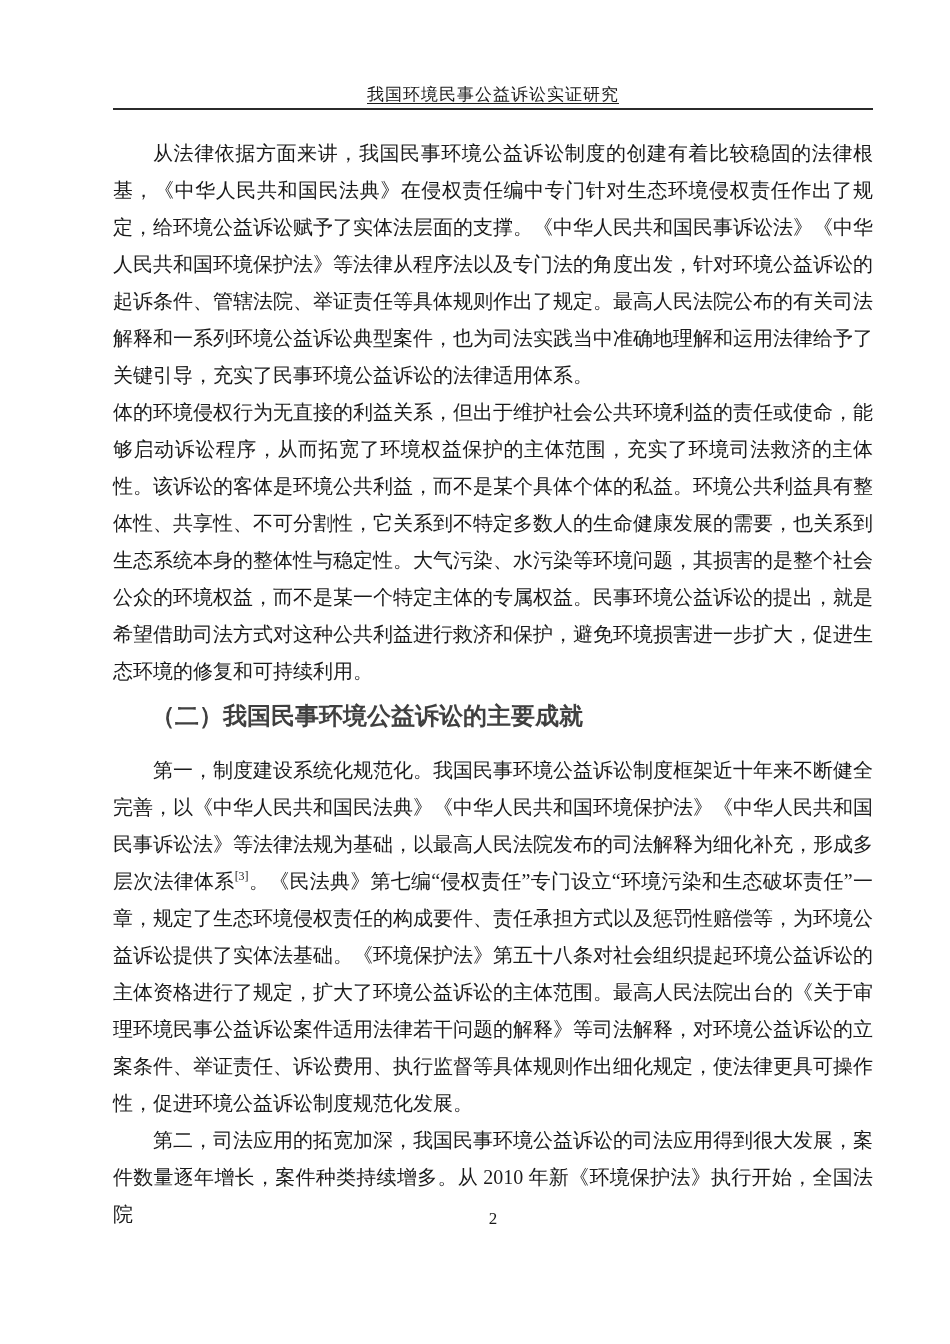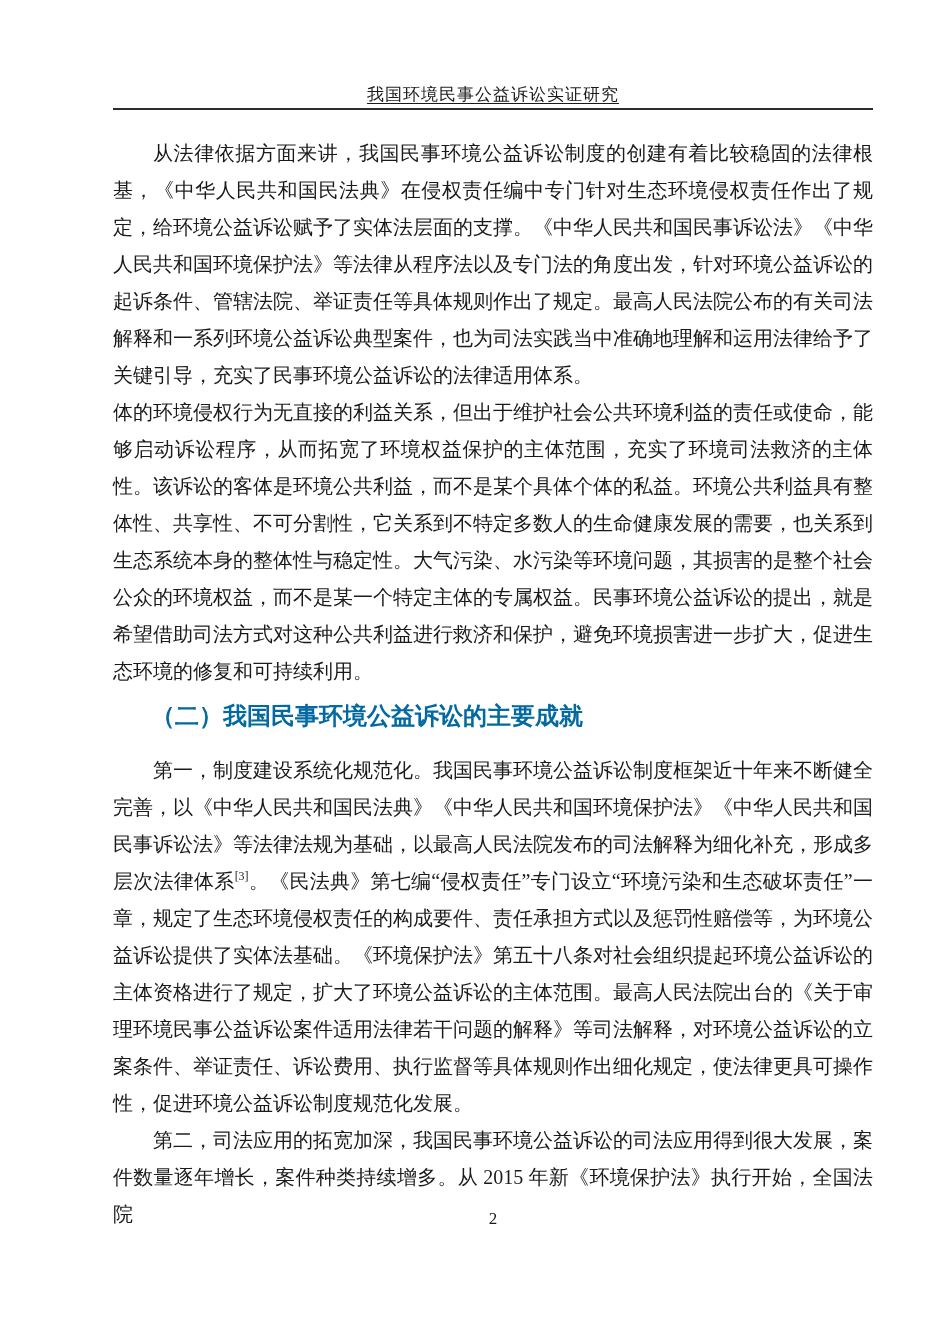--- a/index.html
+++ b/index.html
@@ -44,21 +44,21 @@
   .para.indent {
     text-indent: 2em;
   }
   .section-heading {
     margin: 6px 0 16px 0;
     font-size: 24px;
     line-height: 40px;
     font-weight: bold;
     font-family: "Liberation Sans", "DejaVu Sans", sans-serif;
     text-indent: 38px;
-    color: #0369a1;
+    color: #404040;
   }
   .fn-ref {
     font-size: 12px;
     line-height: 0;
     vertical-align: super;
   }
   .page-footer {
     position: absolute;
     top: 1208px;
     left: 113px;
@@ -82,21 +82,21 @@
   <main class="page-body">
 
     <p class="para indent">从法律依据方面来讲，我国民事环境公益诉讼制度的创建有着比较稳固的法律根基，《中华人民共和国民法典》在侵权责任编中专门针对生态环境侵权责任作出了规定，给环境公益诉讼赋予了实体法层面的支撑。《中华人民共和国民事诉讼法》《中华人民共和国环境保护法》等法律从程序法以及专门法的角度出发，针对环境公益诉讼的起诉条件、管辖法院、举证责任等具体规则作出了规定。最高人民法院公布的有关司法解释和一系列环境公益诉讼典型案件，也为司法实践当中准确地理解和运用法律给予了关键引导，充实了民事环境公益诉讼的法律适用体系。</p>
 
     <p class="para">体的环境侵权行为无直接的利益关系，但出于维护社会公共环境利益的责任或使命，能够启动诉讼程序，从而拓宽了环境权益保护的主体范围，充实了环境司法救济的主体性。该诉讼的客体是环境公共利益，而不是某个具体个体的私益。环境公共利益具有整体性、共享性、不可分割性，它关系到不特定多数人的生命健康发展的需要，也关系到生态系统本身的整体性与稳定性。大气污染、水污染等环境问题，其损害的是整个社会公众的环境权益，而不是某一个特定主体的专属权益。民事环境公益诉讼的提出，就是希望借助司法方式对这种公共利益进行救济和保护，避免环境损害进一步扩大，促进生态环境的修复和可持续利用。</p>
 
     <h2 class="section-heading">（二）我国民事环境公益诉讼的主要成就</h2>
 
     <p class="para indent"><span>第一，制度建设系统化规范化。我国民事环境公益诉讼制度框架近十年来不断健全完善，以《中华人民共和国民法典》《中华人民共和国环境保护法》《中华人民共和国民事诉讼法》等法律法规为基础，以最高人民法院发布的司法解释为细化补充，形成多层次法律体系</span><sup class="fn-ref">[3]</sup><span>。《民法典》第七编“侵权责任”专门设立“环境污染和生态破坏责任”一章，规定了生态环境侵权责任的构成要件、责任承担方式以及惩罚性赔偿等，为环境公益诉讼提供了实体法基础。《环境保护法》第五十八条对社会组织提起环境公益诉讼的主体资格进行了规定，扩大了环境公益诉讼的主体范围。最高人民法院出台的《关于审理环境民事公益诉讼案件适用法律若干问题的解释》等司法解释，对环境公益诉讼的立案条件、举证责任、诉讼费用、执行监督等具体规则作出细化规定，使法律更具可操作性，促进环境公益诉讼制度规范化发展。</span></p>
 
-    <p class="para indent">第二，司法应用的拓宽加深，我国民事环境公益诉讼的司法应用得到很大发展，案件数量逐年增长，案件种类持续增多。从 2015 年新《环境保护法》执行开始，全国法院</p>
+    <p class="para indent">第二，司法应用的拓宽加深，我国民事环境公益诉讼的司法应用得到很大发展，案件数量逐年增长，案件种类持续增多。从 2010 年新《环境保护法》执行开始，全国法院</p>
 
   </main>
 
   <footer class="page-footer">
     <span class="page-number">2</span>
   </footer>
 
 </div>
 
 </body></html>

